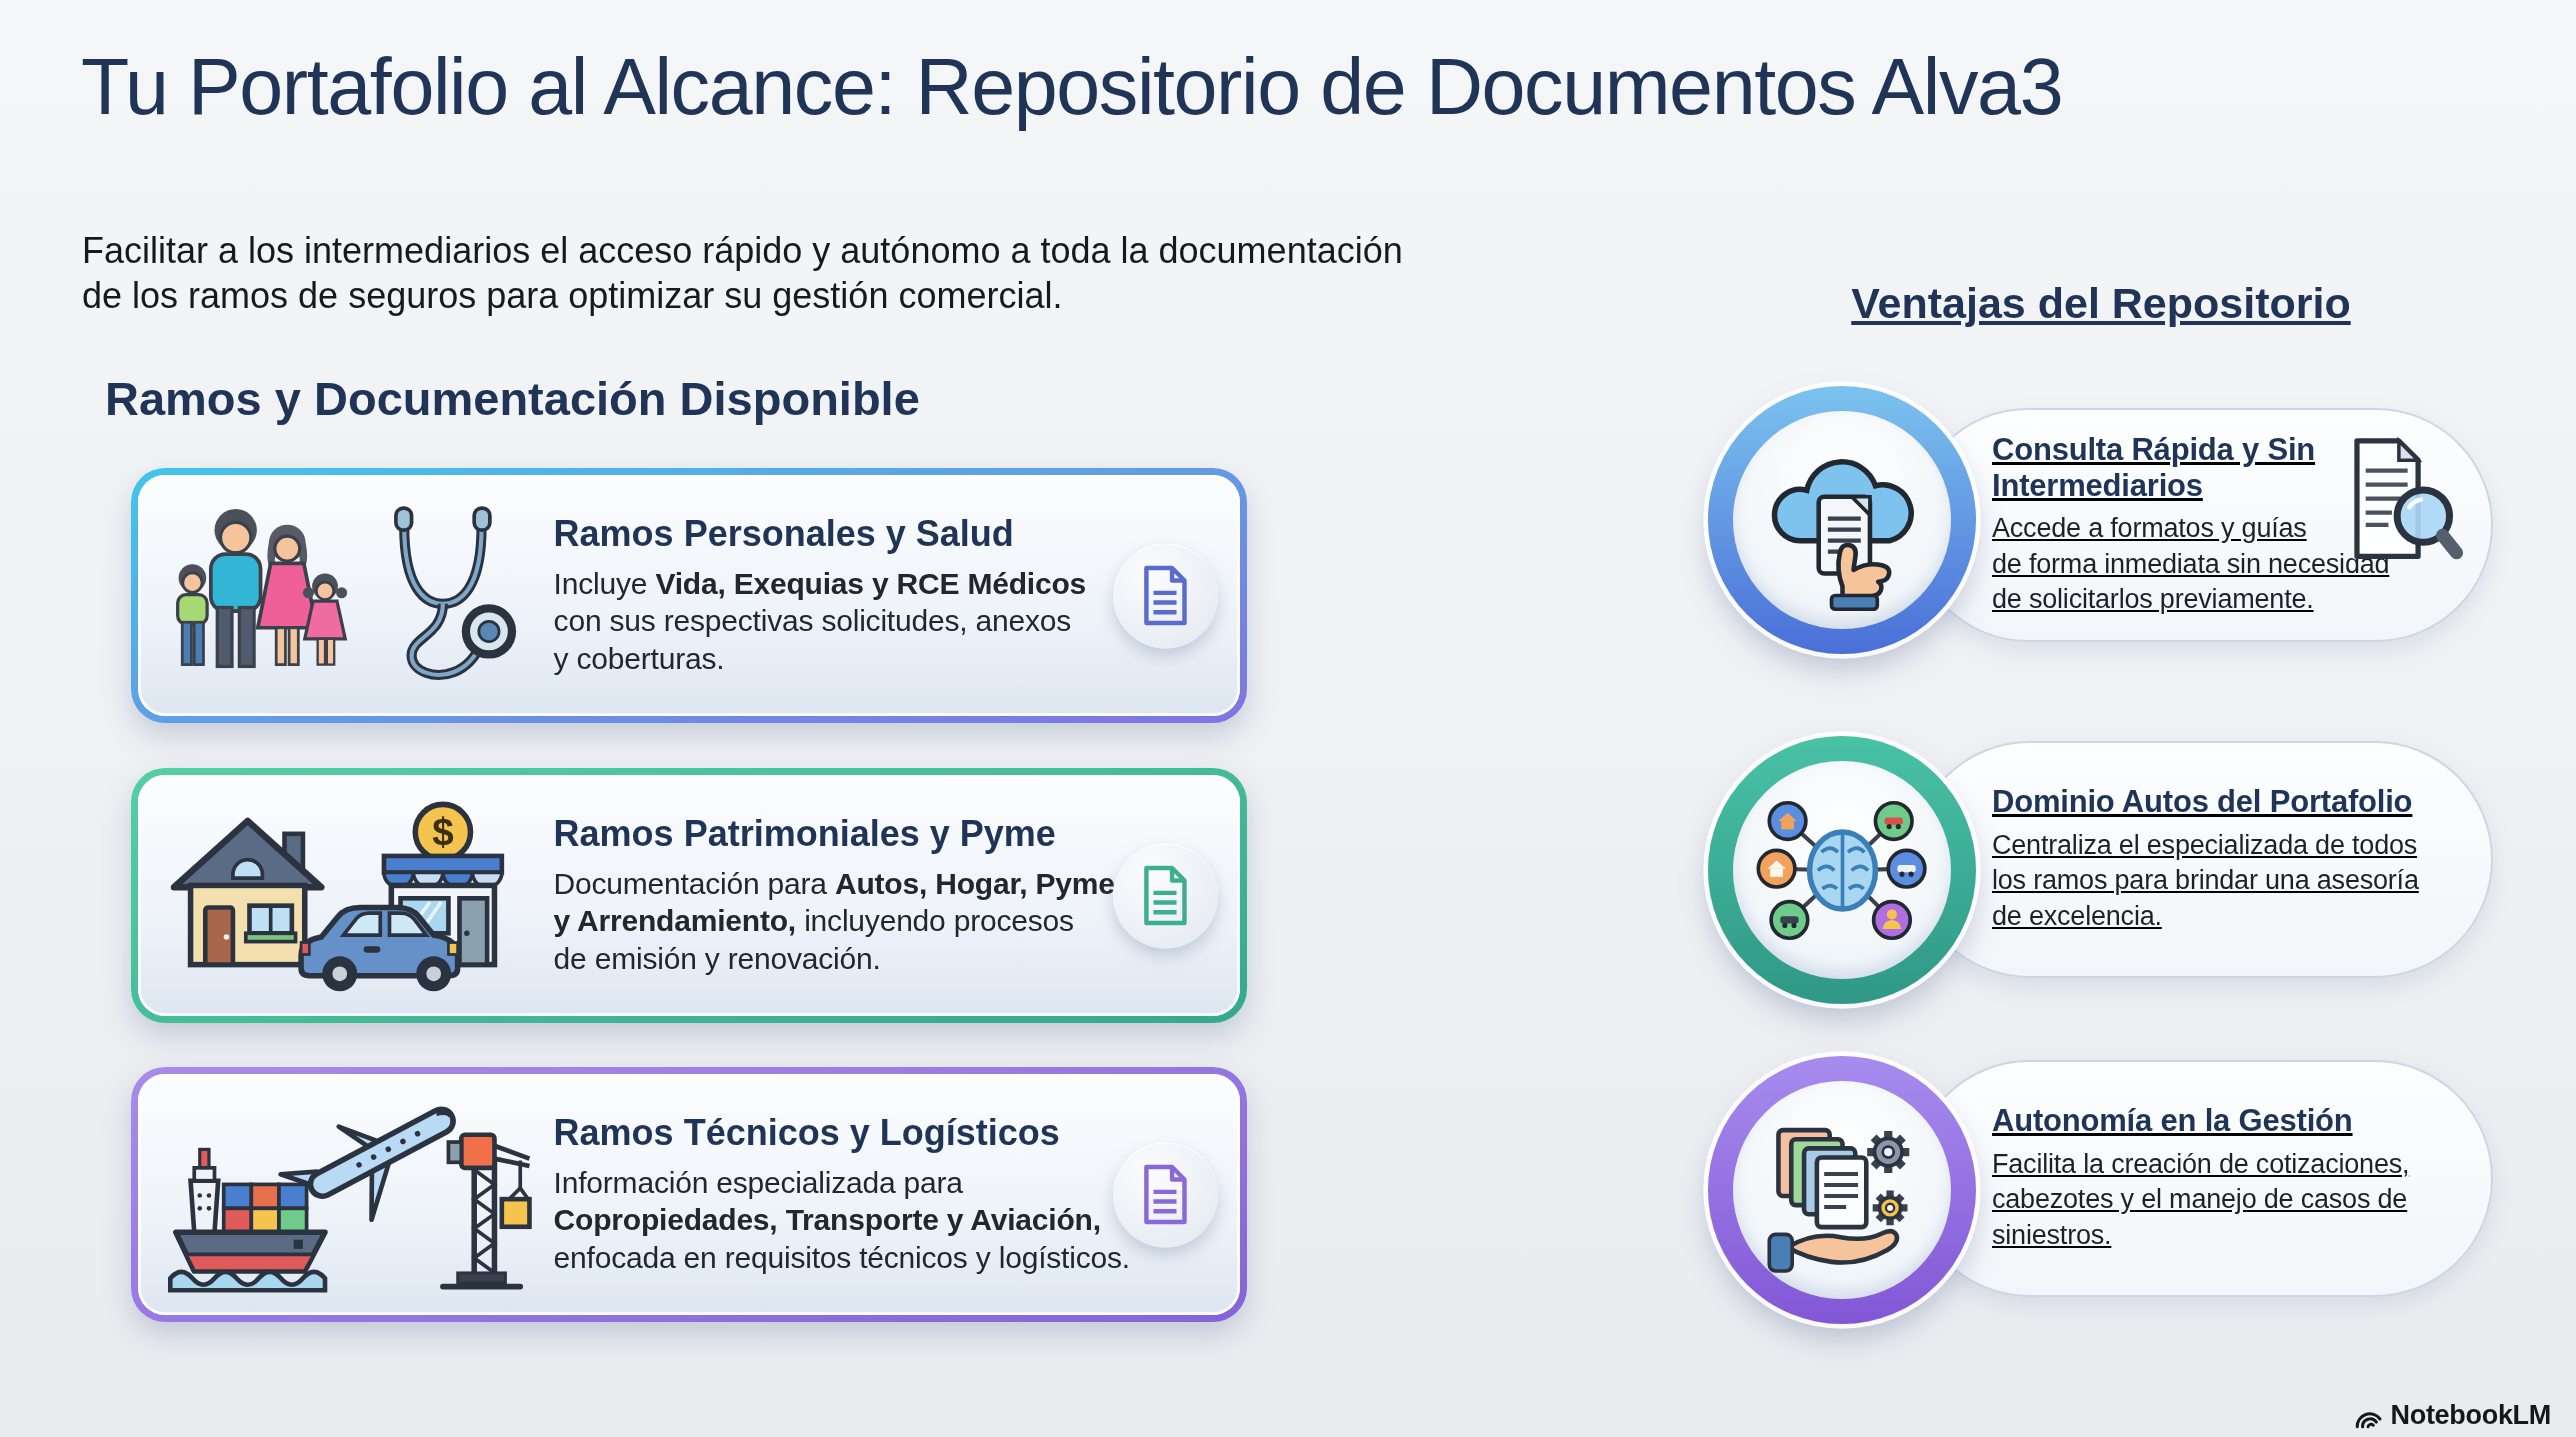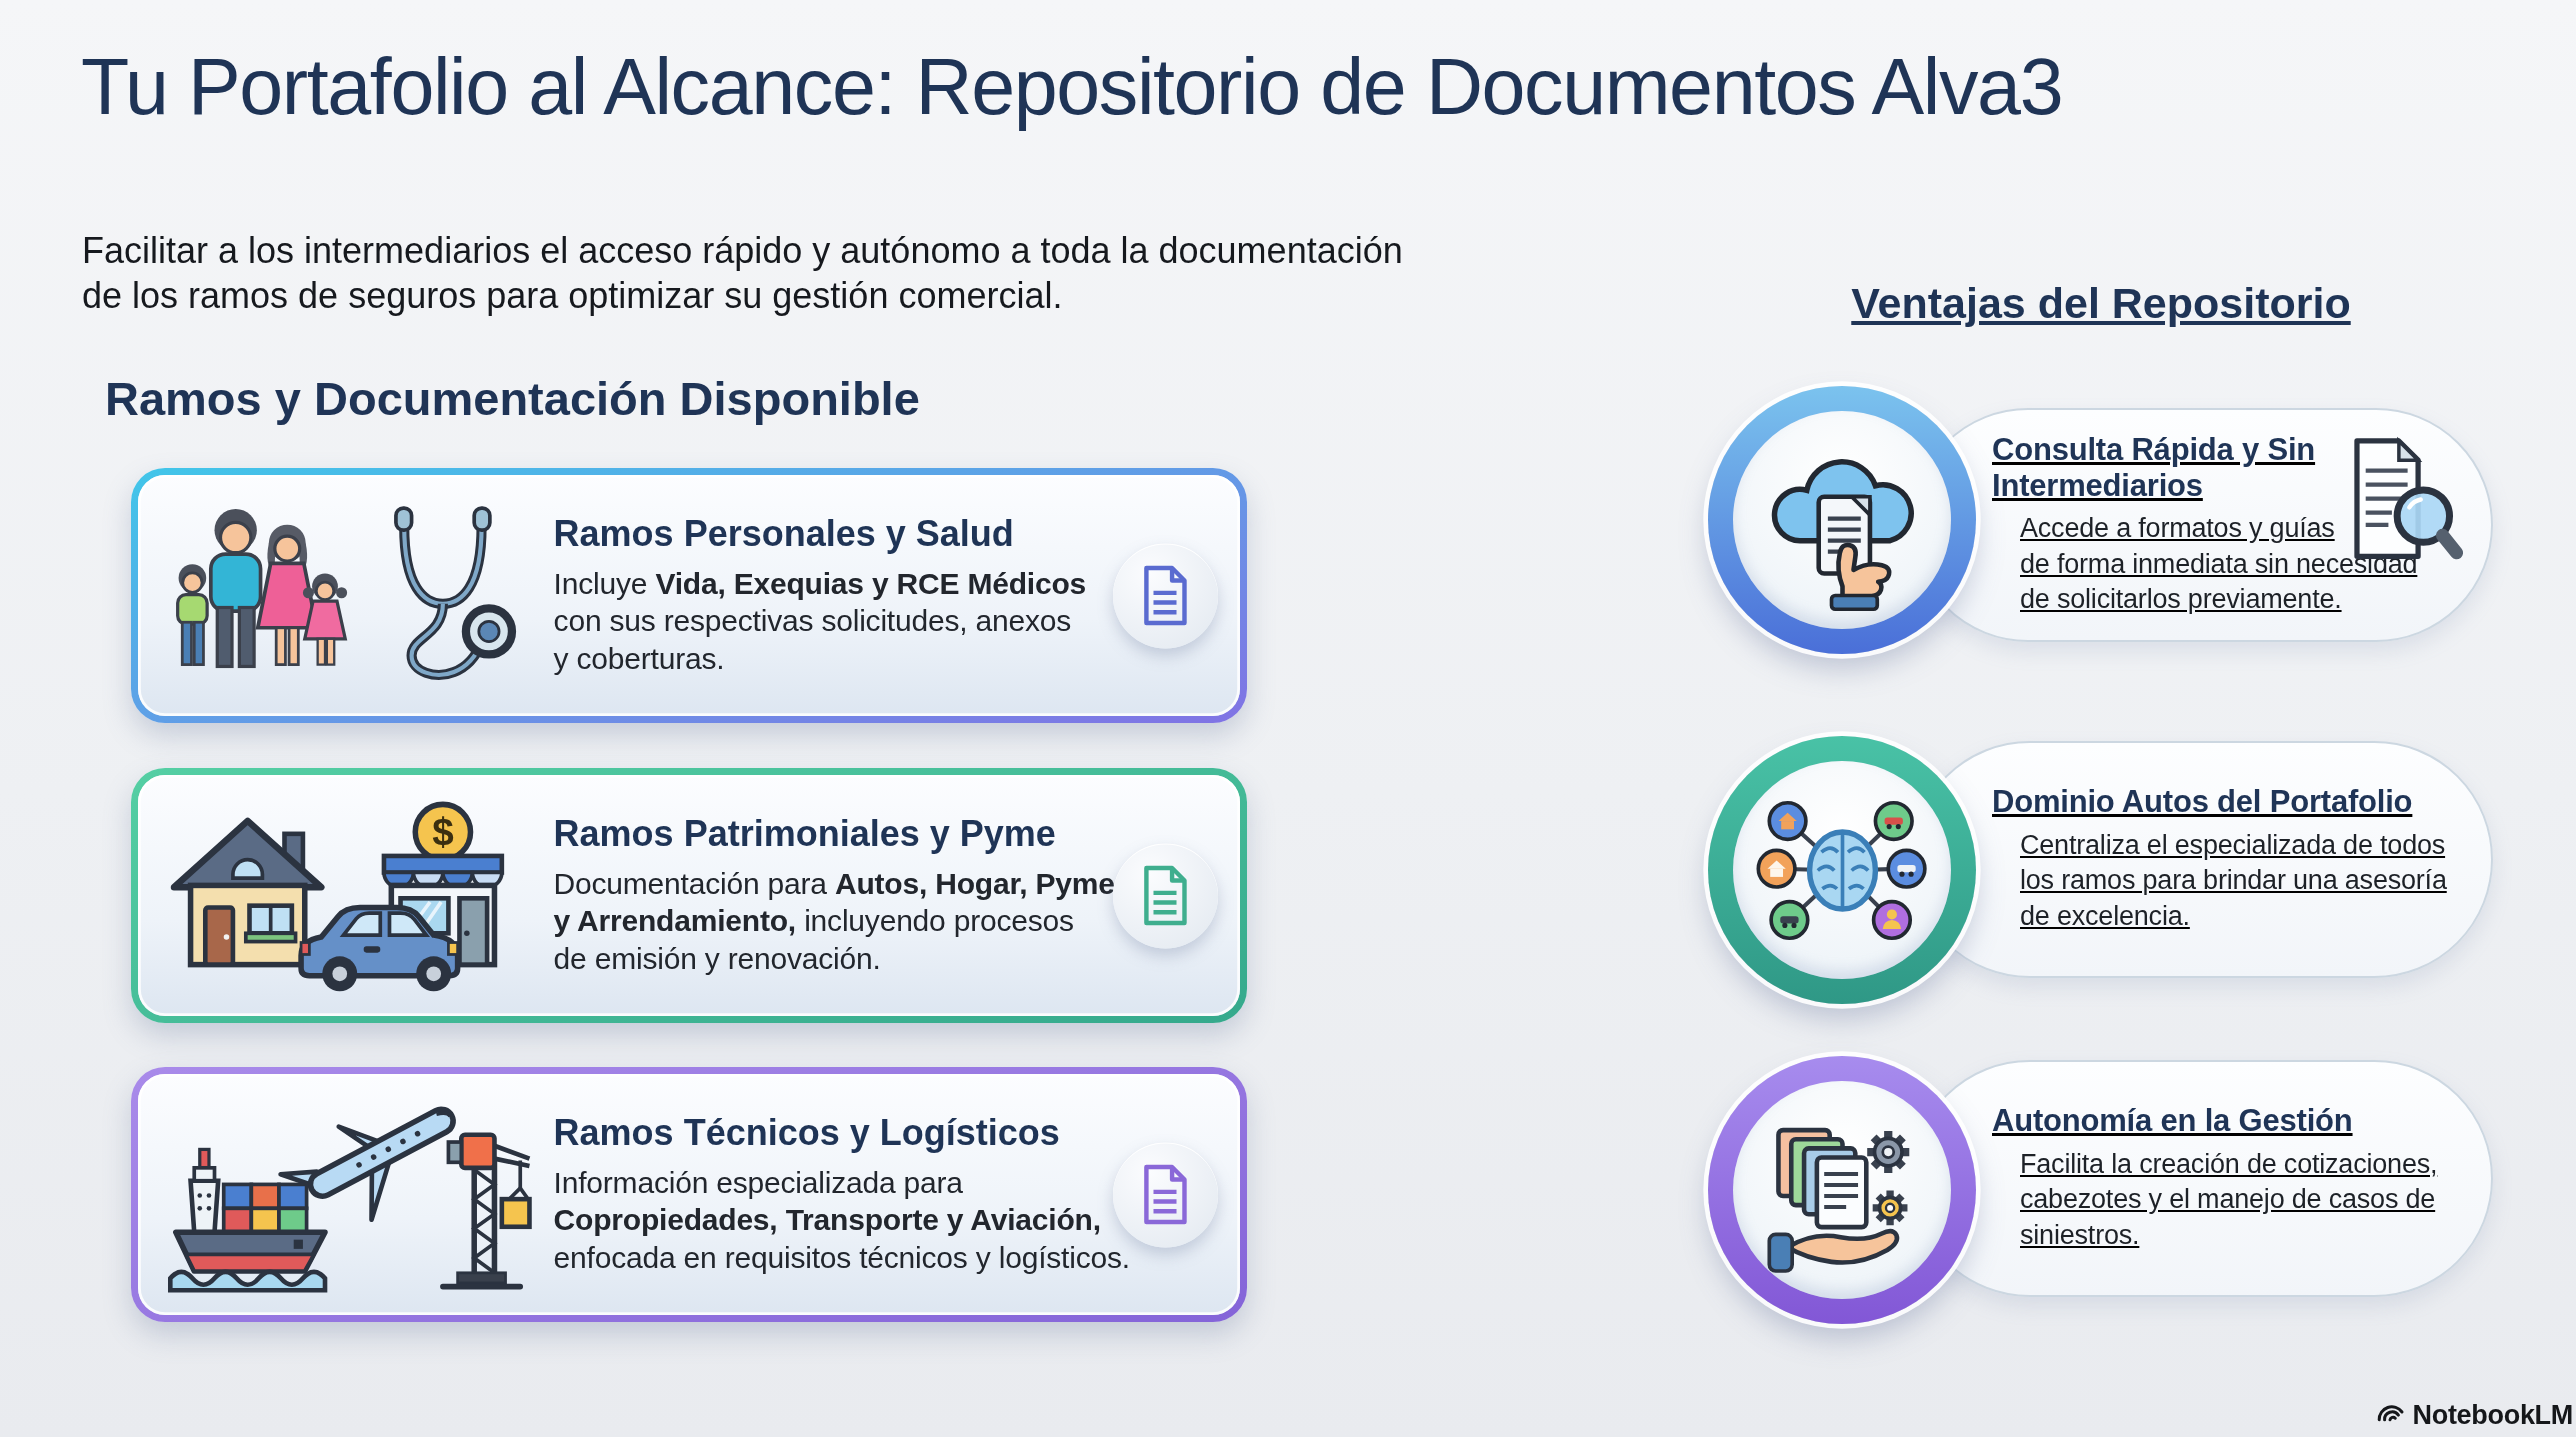--- a/index.html
+++ b/index.html
@@ -32,31 +32,31 @@
         box-shadow:0 7.5px 15px rgba(120,135,165,.35), inset 0 0.9px 0 #fff;border:none;cursor:pointer;
         display:flex;align-items:center;justify-content:center;color:var(--doc);}
   
   .pill{position:absolute;left:1911px;width:582px;border-radius:124px;box-sizing:border-box;
         border:2.8px solid #ccd7e1;background:linear-gradient(180deg,#fdfeff,#f2f5f9);
         box-shadow:0 9.4px 20.6px rgba(130,145,175,.18);
         display:flex;flex-direction:column;justify-content:center;
         padding-left:79px;padding-right:28px;z-index:1;text-decoration:underline;}
   .adv-title{font-size:31px;font-weight:bold;color:#1f3456;line-height:1.15;letter-spacing:-0.2px;white-space:nowrap;}
   .adv-body{margin-top:7.5px;}
-  .adv-line{font-size:27px;color:#1d2127;line-height:1.32;letter-spacing:-0.2px;white-space:nowrap;margin-left:28px;}
+  .adv-line{font-size:27px;color:#1d2127;line-height:1.32;letter-spacing:-0.2px;white-space:nowrap;}
   .ring{position:absolute;left:1708px;width:268px;height:268px;border-radius:50%;z-index:2;
         background:linear-gradient(180deg,var(--rf),var(--rt));
         box-shadow:0 0 0 4.7px rgba(255,255,255,.9),0 15px 28px rgba(100,115,155,.35);}
   .ring-inner{position:absolute;inset:25px;border-radius:50%;
         background:radial-gradient(circle at 50% 32%,#ffffff,#f0f5f9 70%,#e3ebf3);
         box-shadow:inset 0 -7.5px 13px rgba(150,170,200,.28);
         display:flex;align-items:center;justify-content:center;}
   .side-icon{position:absolute;right:28px;top:24px;z-index:3;}
   
-  .footer{position:absolute;right:3px;bottom:7.5px;display:flex;align-items:flex-start;gap:7.5px;}
+  .footer{position:absolute;right:25px;bottom:7.5px;display:flex;align-items:flex-end;gap:7.5px;}
   .footer-text{font-size:27px;font-weight:bold;color:#15171a;letter-spacing:-0.3px;}
 </style>
 </head>
 <body>
 
 <div id="canvas">
 
   <div class="main-title">Tu Portafolio al Alcance: Repositorio de Documentos Alva3</div>
 
   <div class="subtitle">

